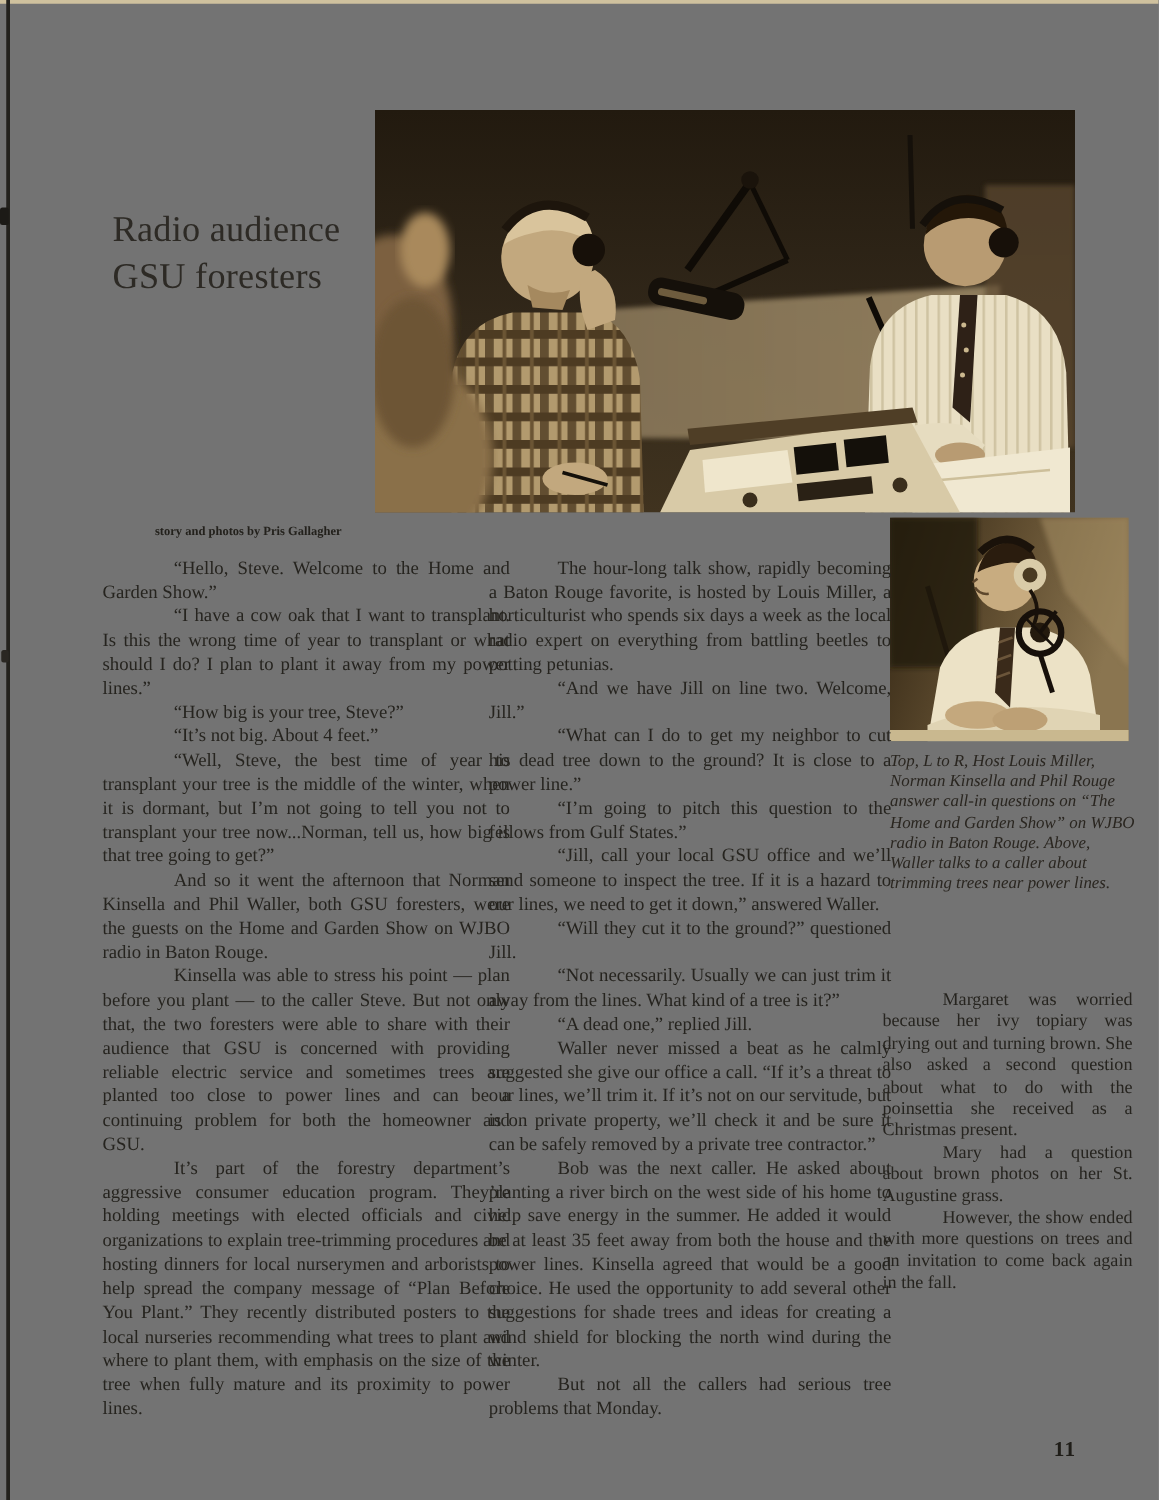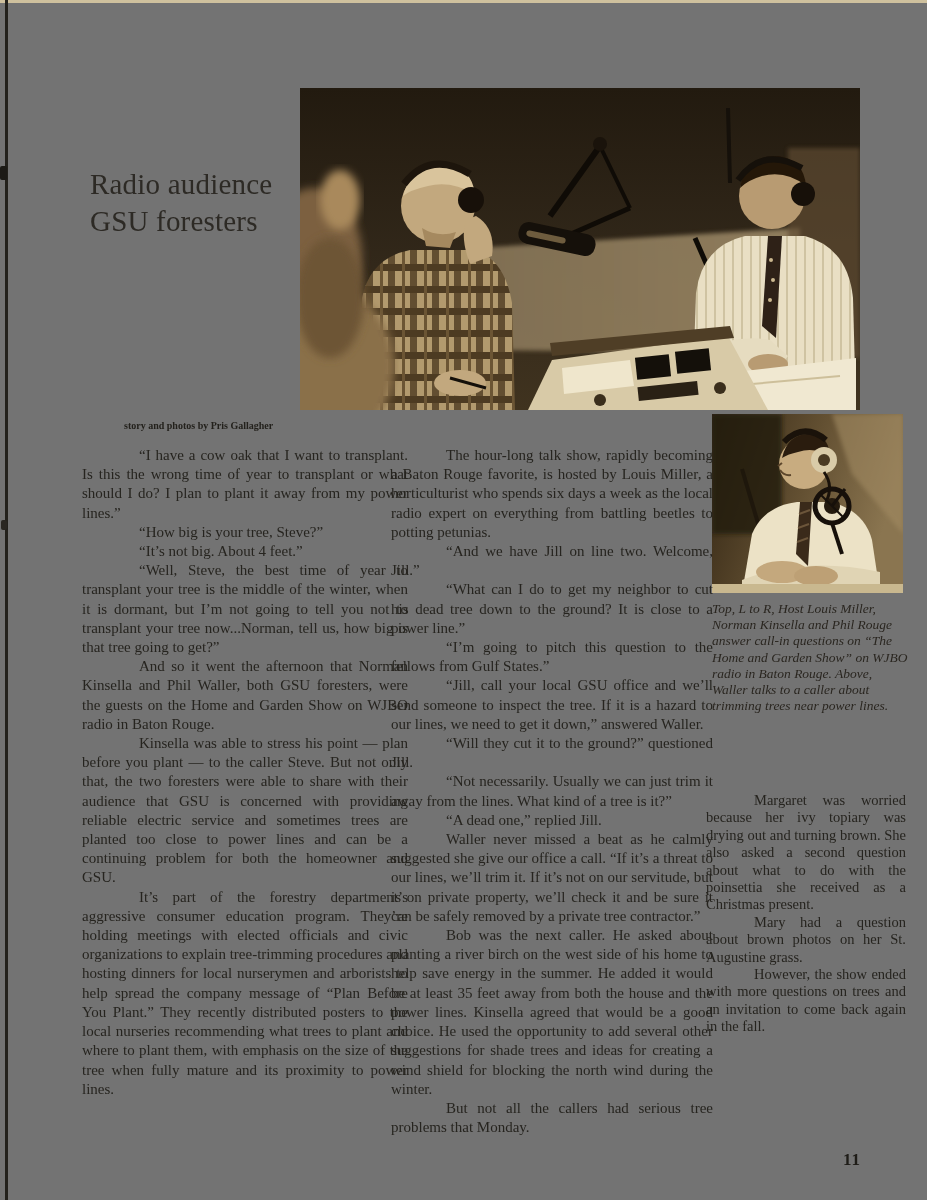--- a/index.html
+++ b/index.html
@@ -198,20 +198,21 @@
       <line x1="133" y1="75" x2="120" y2="92" stroke="#17100a" stroke-width="3"></line>
       <line x1="108" y1="80" x2="132" y2="104" stroke="#17100a" stroke-width="2"></line>
 
       <rect x="0" y="170" width="191" height="9" fill="#c9b88f"></rect>
     </svg>
   </div>
 
   <div class="byline">story and photos by Pris Gallagher</div>
 
   <div class="col col-1">
+    <p>“Hello, Steve.  Welcome to the Home and Garden Show.”</p>
     <p>“I have a cow oak that I want to transplant.  Is this the wrong time of year to transplant or what should I do?  I plan to plant it away from my power lines.”</p>
     <p>“How big is your tree, Steve?”</p>
     <p>“It’s not big.  About 4 feet.”</p>
     <p>“Well, Steve, the best time of year to transplant your tree is the middle of the winter, when it is dormant, but I’m not going to tell you not to transplant your tree now...Norman, tell us, how big is that tree going to get?”</p>
     <p>And so it went the afternoon that Norman Kinsella and Phil Waller, both GSU foresters, were the guests on the Home and Garden Show on WJBO radio in Baton Rouge.</p>
     <p>Kinsella was able to stress his point — plan before you plant — to the caller Steve. But not only that, the two foresters were able to share with their audience that GSU is concerned with providing reliable electric service and sometimes trees are planted too close to power lines and can be a continuing problem for both the homeowner and GSU.</p>
     <p>It’s part of the forestry department’s aggressive consumer education program. They’re holding meetings with elected officials and civic organizations to explain tree-trimming procedures and hosting dinners for local nurserymen and arborists to help spread the company message of “Plan Before You Plant.” They recently distributed posters to the local nurseries recommending what trees to plant and where to plant them, with emphasis on the size of the tree when fully mature and its proximity to power lines.</p>
   </div>
 
   <div class="col col-2">

